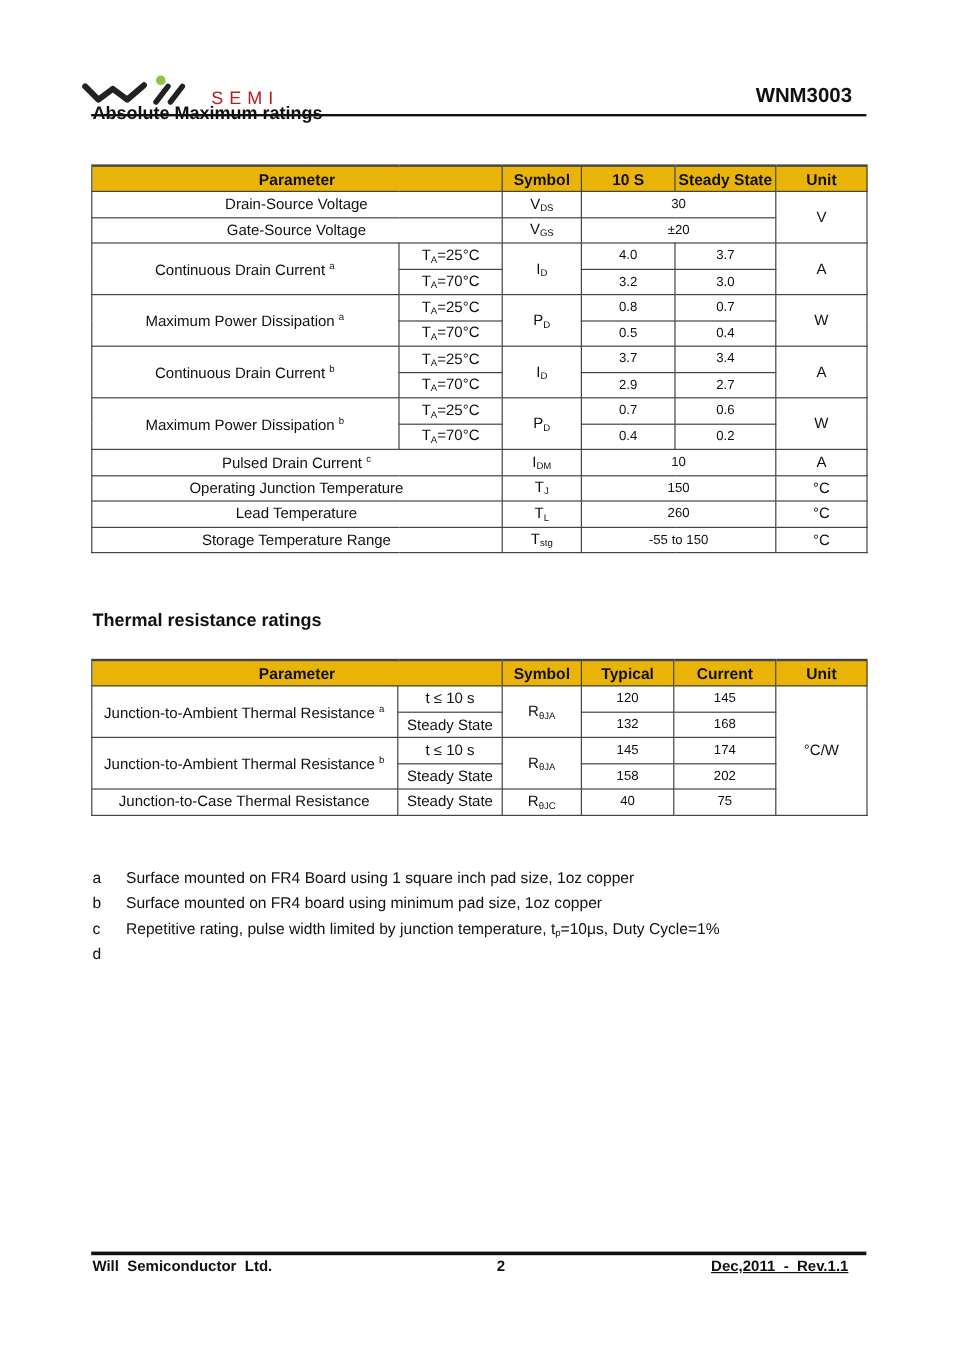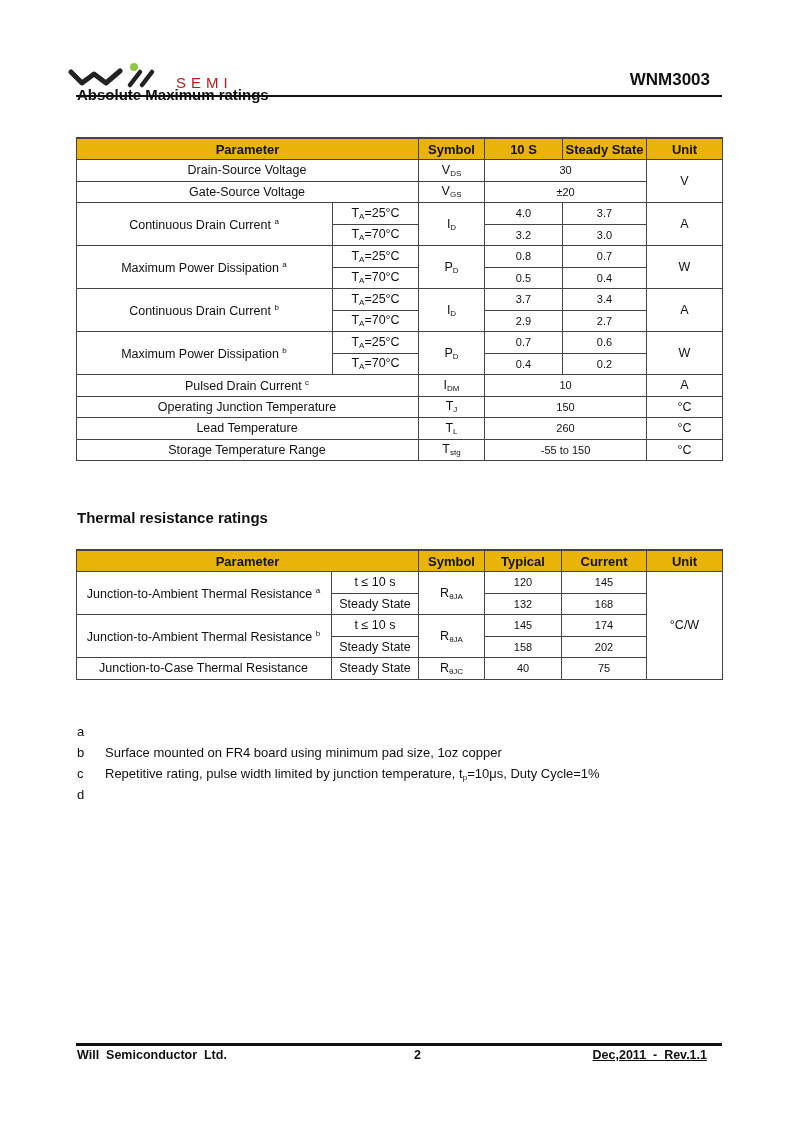--- a/index.html
+++ b/index.html
@@ -213,20 +213,21 @@
     <td><span>R</span><sub>θJC</sub></td>
     <td class="num">40</td>
     <td class="num">75</td>
   </tr>
 </tbody>
   </table>
 
 <div class="notes">
   <div class="note">
     <span class="key">a</span>
+      <span>Surface mounted on FR4 Board using 1 square inch pad size, 1oz copper</span>
   </div>
   <div class="note">
     <span class="key">b</span>
       <span>Surface mounted on FR4 board using minimum pad size, 1oz copper</span>
   </div>
   <div class="note">
     <span class="key">c</span>
       <span><span>Repetitive rating, pulse width limited by junction temperature, t</span><sub>p</sub><span>=10μs, Duty Cycle=1%</span></span>
   </div>
   <div class="note">

